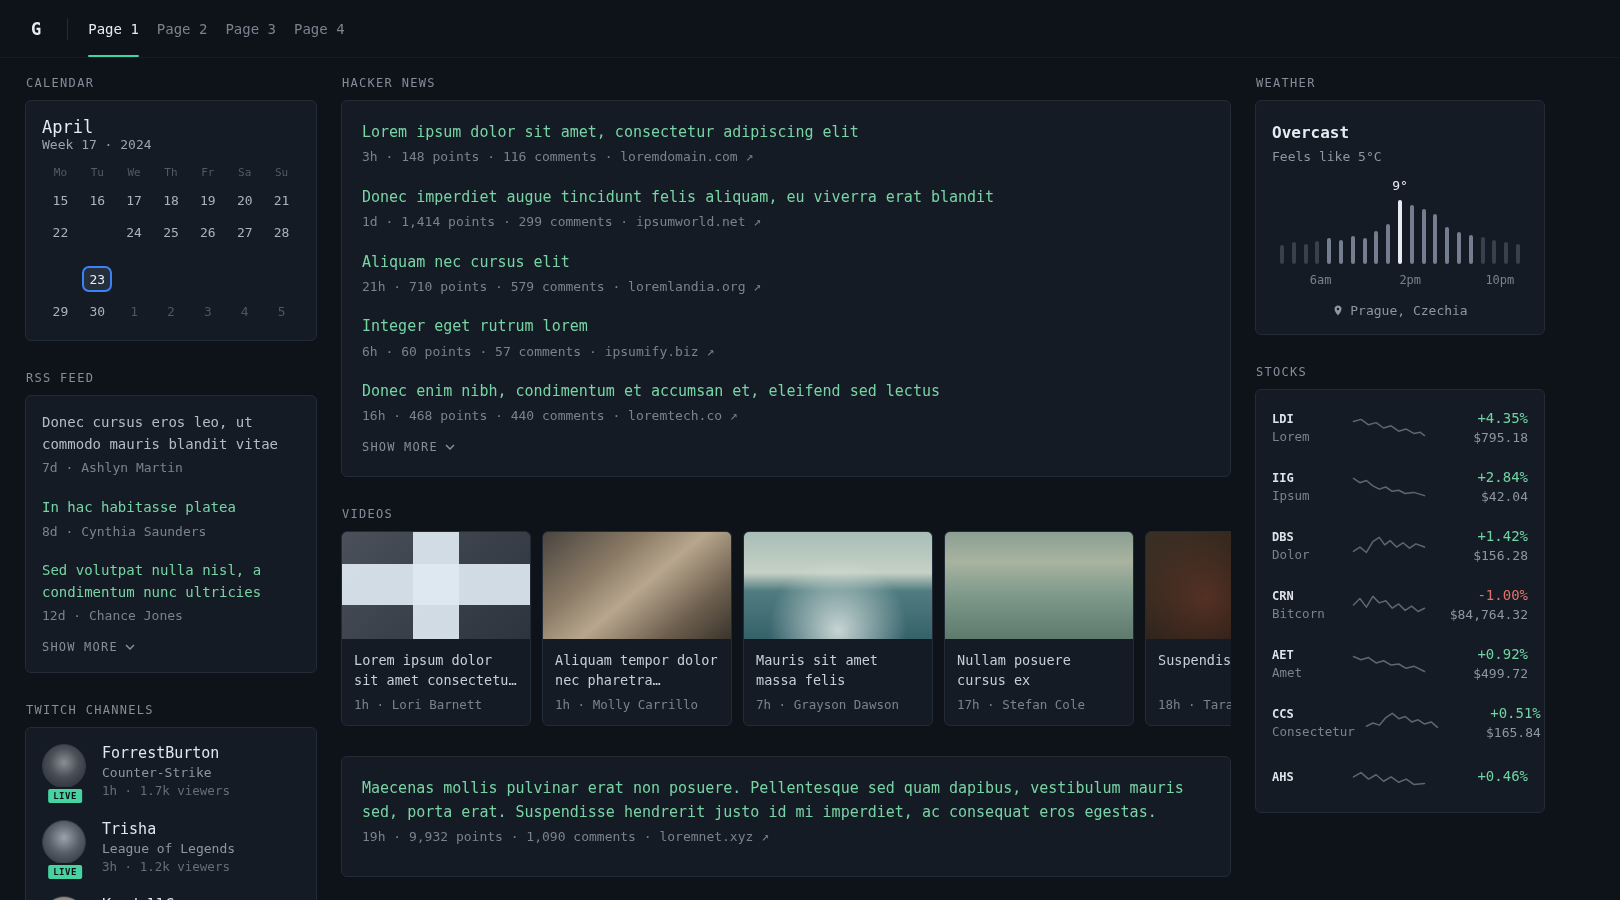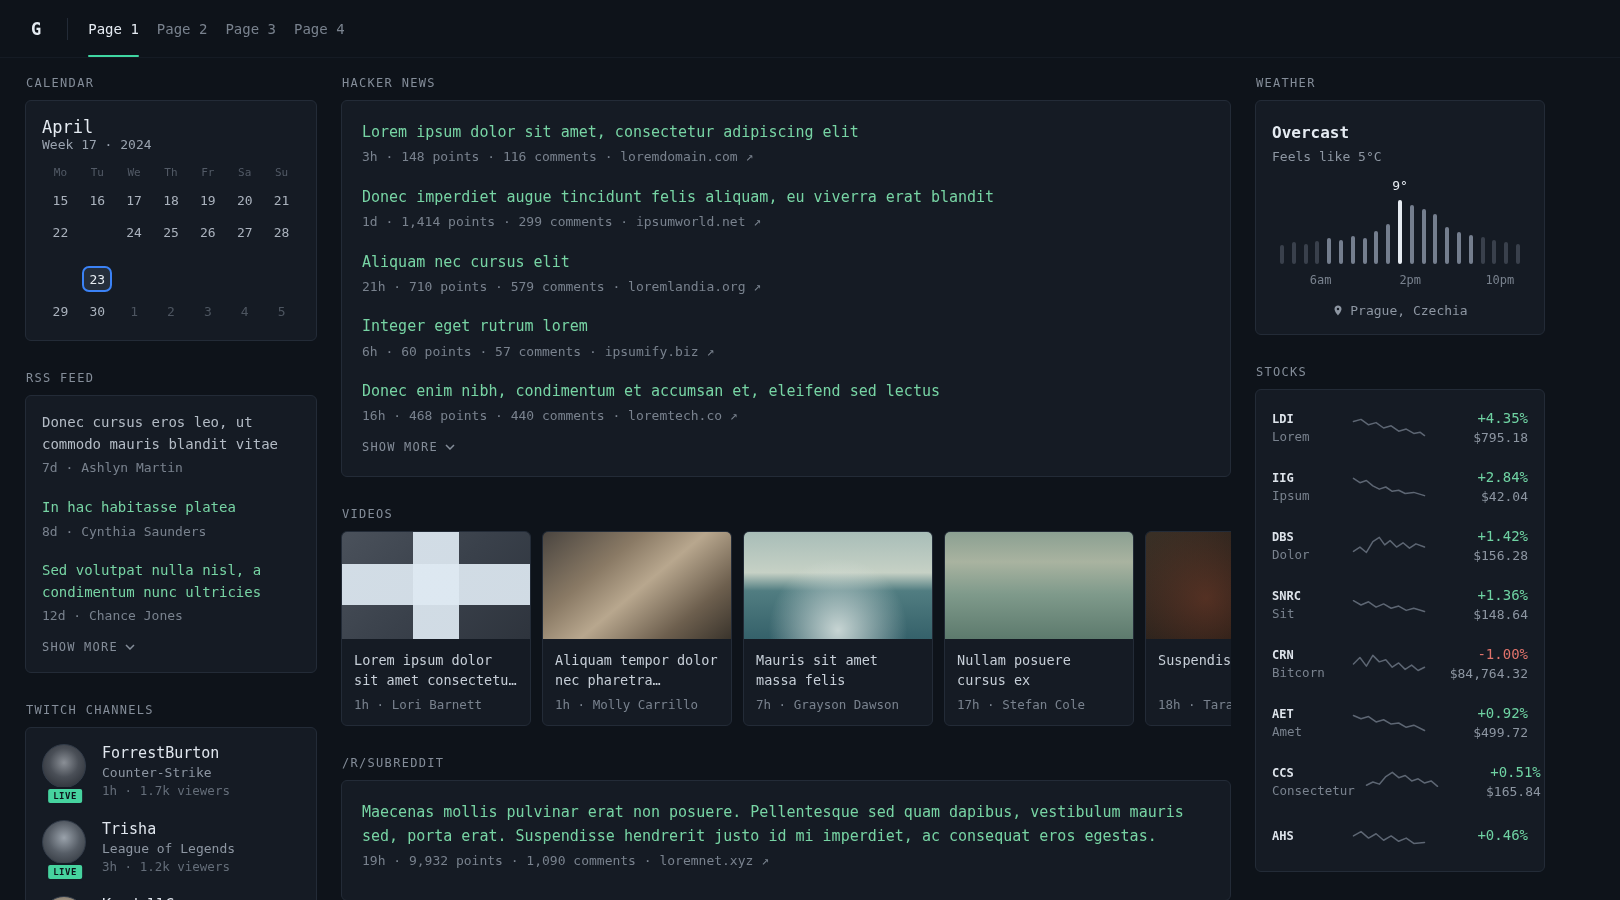--- a/index.html
+++ b/index.html
@@ -347,21 +347,20 @@
           <div class="thumb thumb-4"></div>
           <div class="video-body">
             <div class="video-title">Suspendisse diam</div>
             <div class="video-meta">18h · Tara</div>
           </div>
         </div>
       </div>
     </div>
 
     <div class="section">
-      <h2 class="sec-title">/R/SUBREDDIT</h2>
       <div class="card" style="padding:20px;">
         <div class="feed-item">
           <a class="feed-title">Maecenas mollis pulvinar erat non posuere. Pellentesque sed quam dapibus, vestibulum mauris sed, porta erat. Suspendisse hendrerit justo id mi imperdiet, ac consequat eros egestas.</a>
           <div class="feed-meta"><span>19h · 9,932 points · 1,090 comments · </span><a class="feed-domain">loremnet.xyz ↗</a></div>
         </div>
       </div>
     </div>
   </div>
 
   <div class="col-right">
@@ -450,33 +449,20 @@
           </div>
           <svg class="spark" viewBox="0 0 70 26">
               <polyline points="2,18 8,14 14,19 20,9 26,5 31,12 36,8 42,14 48,10 54,15 60,11 68,14"></polyline>
             </svg>
           <div class="stock-vals">
             <div class="stock-change">+1.42%</div>
             <div class="stock-price">$156.28</div>
           </div>
         </div>
 
-        <div class="stock-row">
-          <div>
-            <div class="stock-sym">SNRC</div>
-            <div class="stock-name">Sit</div>
-          </div>
-          <svg class="spark" viewBox="0 0 70 26">
-              <polyline points="2,9 9,13 16,10 23,15 30,12 37,16 44,14 51,18 58,16 68,19"></polyline>
-            </svg>
-          <div class="stock-vals">
-            <div class="stock-change">+1.36%</div>
-            <div class="stock-price">$148.64</div>
-          </div>
-        </div>
 
         <div class="stock-row">
           <div>
             <div class="stock-sym">CRN</div>
             <div class="stock-name">Bitcorn</div>
           </div>
           <svg class="spark" viewBox="0 0 70 26">
               <polyline points="2,13 8,7 14,15 20,5 26,11 32,9 38,16 44,12 50,18 56,14 62,19 68,16"></polyline>
             </svg>
           <div class="stock-vals">

